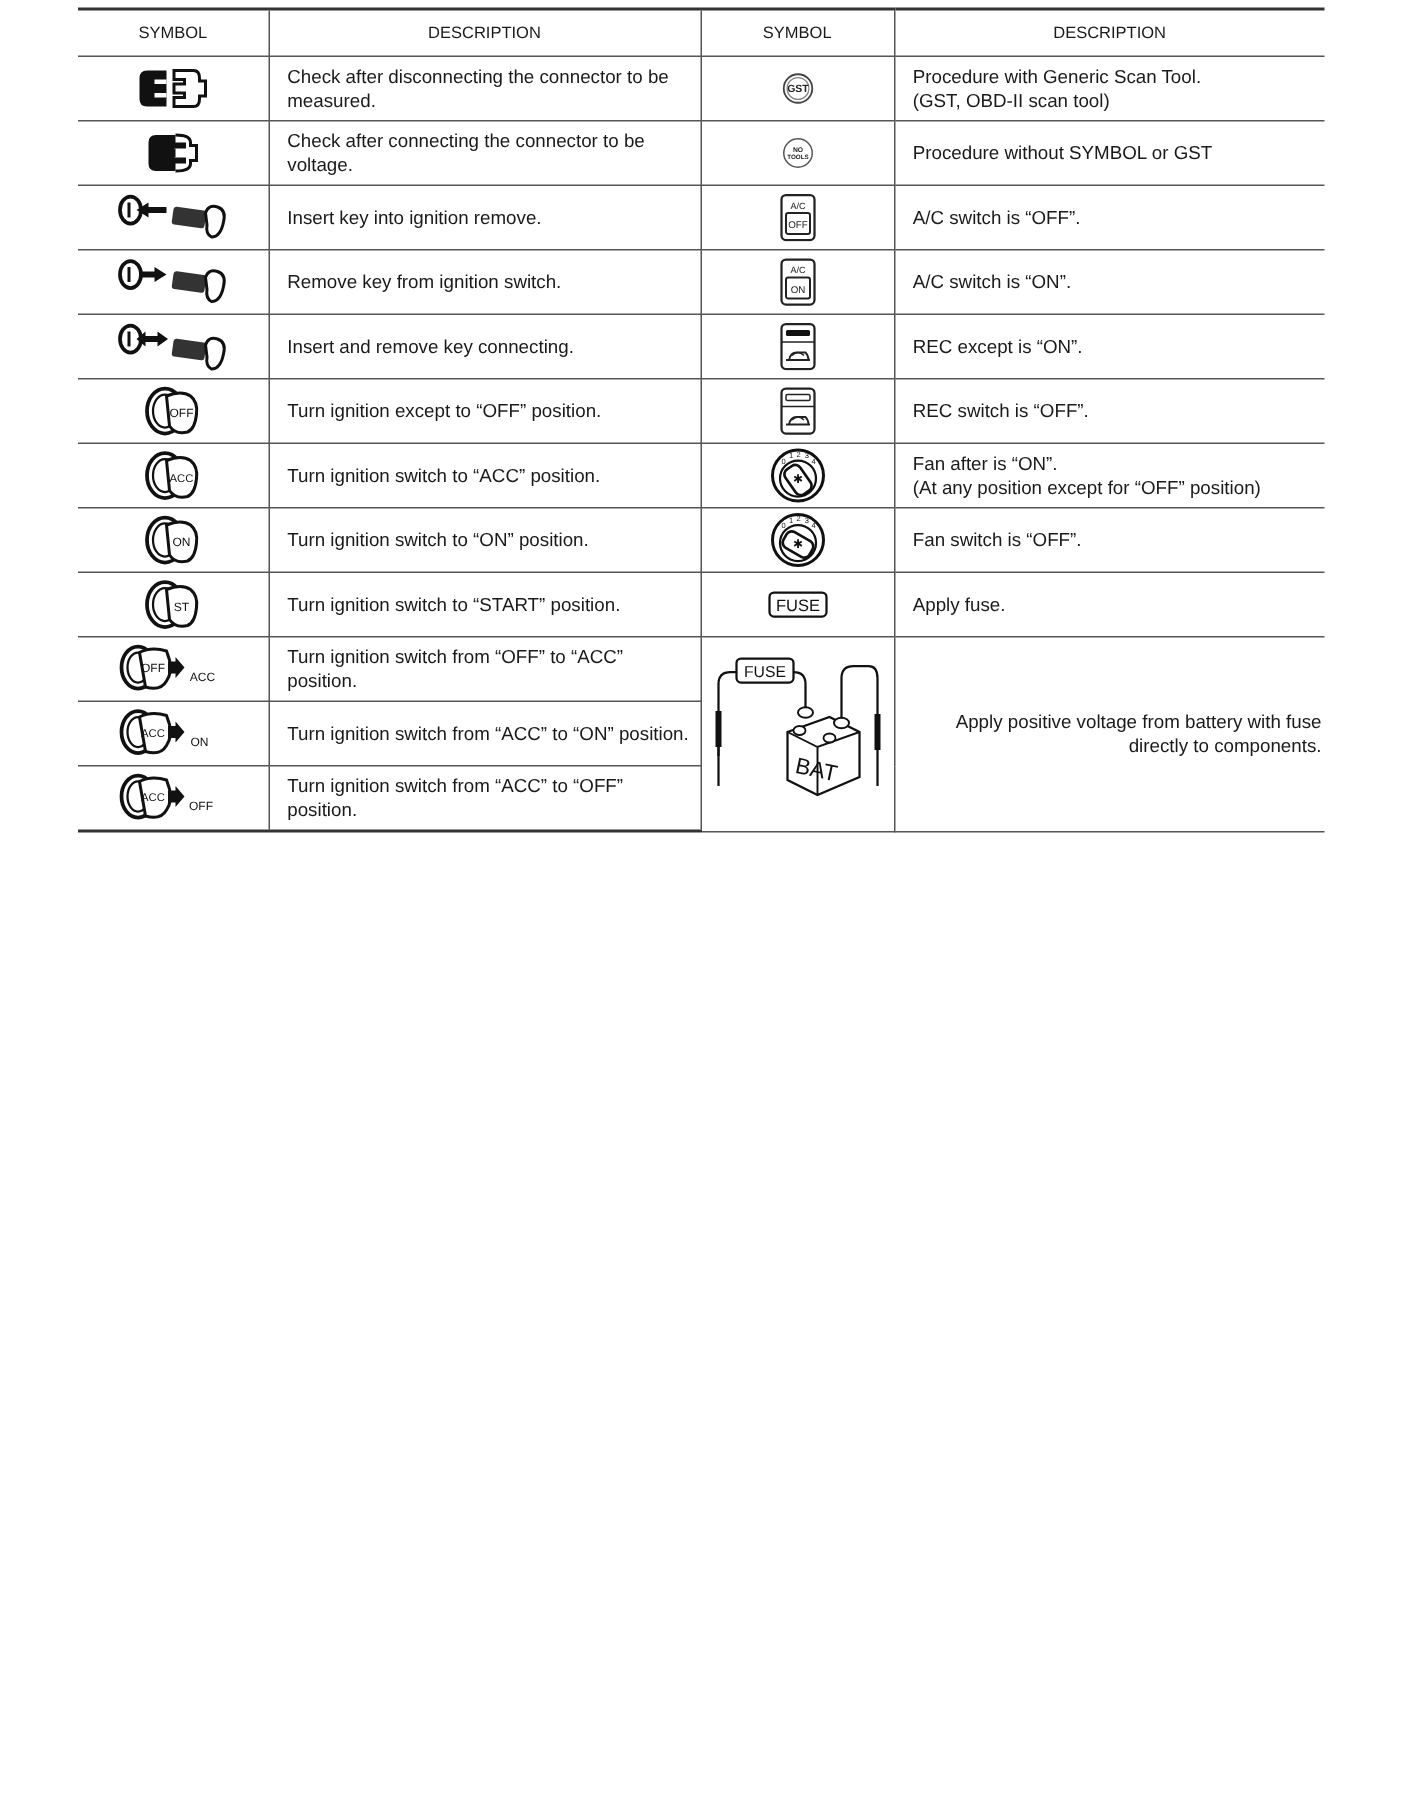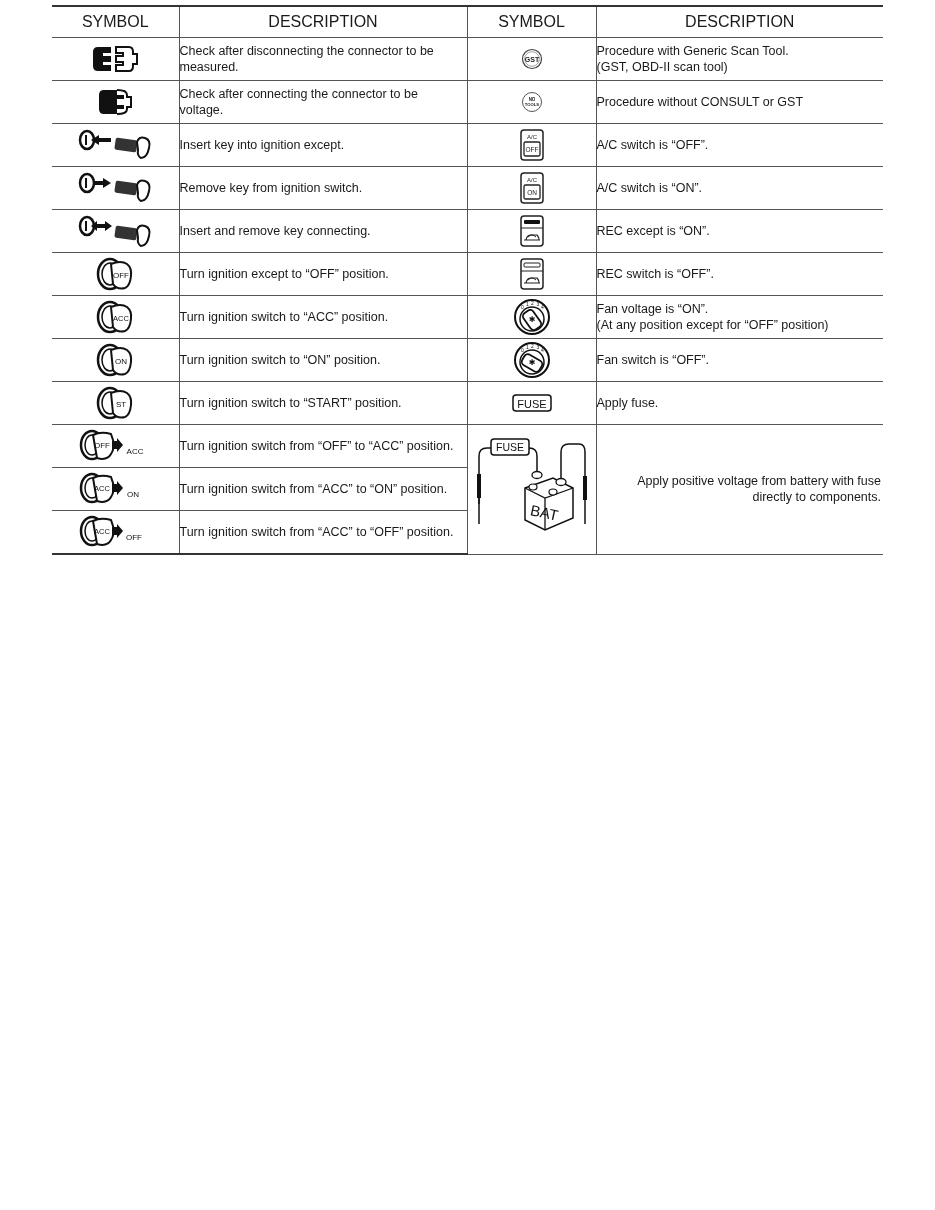--- a/index.html
+++ b/index.html
@@ -1,25 +1,25 @@
 <!DOCTYPE html>
 <html><head>
 <meta charset="utf-8">
 <style>
   html, body { margin: 0; padding: 0; background: #ffffff; }
   body { width: 935px; height: 1210px; position: relative; font-family: "Liberation Sans", sans-serif; color: #1a1a1a; }
   .tbl { position: absolute; left: 52px; top: 5px; width: 831px; border-collapse: collapse; table-layout: fixed; }
   .tbl td, .tbl th { border: 1px solid #555; padding: 0; vertical-align: middle; }
-  .tbl th { font-weight: normal; font-size: 16px; height: 30px; text-align: center; }
+  .tbl th { font-weight: normal; font-size: 11px; height: 30px; text-align: center; }
   .tbl tr:first-child th { border-top: 2px solid #333; }
   .tbl tr:last-child td { border-bottom: 2px solid #333; }
   .tbl td:first-child, .tbl th:first-child { border-left: none; }
   .tbl td:last-child, .tbl th:last-child { border-right: none; }
   .tbl td { height: 42px; font-size: 12.5px; line-height: 16px; }
-  .tbl .desc { padding-left: 0; padding-right: 2px; }
+  .tbl .desc { padding-left: 12px; padding-right: 2px; }
   .tbl .sym { text-align: center; margin-top: 25px; }
   .sym svg { display: block; margin: 0 auto; }
 </style>
 </head>
 <body>
 
 <table class="tbl">
   <colgroup>
     <col style="width:127px">
       <col style="width:288px">
@@ -69,35 +69,35 @@
     </td>
     <td class="desc">Check after connecting the connector to be voltage.</td>
     <td class="sym">
       <svg width="22" height="22" viewBox="0 0 22 22">
         <circle cx="11" cy="11" r="9.5" fill="#fff" stroke="#555" stroke-width="1"></circle>
         <text x="11" y="10" font-size="4.5" font-weight="bold" text-anchor="middle" font-family="Liberation Sans, sans-serif" fill="#222">NO</text>
         <text x="11" y="15" font-size="4.2" font-weight="bold" text-anchor="middle" font-family="Liberation Sans, sans-serif" fill="#222">TOOLS</text>
       </svg>
     </td>
     <td class="desc">
-      <div>Procedure without CONSULT or GST</div>
+      <div>Procedure without SYMBOL or GST</div>
     </td>
   </tr>
 
   <tr>
     <td class="sym">
       <svg width="76" height="34" viewBox="0 0 76 34">
         <ellipse cx="10" cy="12" rx="7" ry="9" fill="#fff" stroke="#111" stroke-width="2.5"></ellipse>
         <path d="M9 7 L9 17" stroke="#111" stroke-width="2"></path>
         <path d="M14 12 L22 7 L22 10 L34 10 L34 14 L22 14 L22 17 Z" fill="#111"></path>
         <rect x="38" y="11" width="22" height="12" rx="2" fill="#333" transform="rotate(8 49 17)"></rect>
         <path d="M60 14 Q62 8 68 10 Q74 12 72 20 Q70 30 64 30 Q60 28 61 22 Z" fill="#fff" stroke="#111" stroke-width="2"></path>
       </svg>
     </td>
-    <td class="desc">Insert key into ignition except.</td>
+    <td class="desc">Insert key into ignition remove.</td>
     <td class="sym">
       <svg width="26" height="32" viewBox="0 0 26 32">
         <rect x="2" y="1" width="22" height="30" rx="3" fill="#fff" stroke="#222" stroke-width="1.5"></rect>
         <text x="13" y="10" font-size="6" text-anchor="middle" font-family="Liberation Sans, sans-serif" fill="#222">A/C</text>
         <rect x="5" y="13" width="16" height="14" rx="1.5" fill="#fff" stroke="#222" stroke-width="1.3"></rect>
         <text x="13" y="23" font-size="6.5" text-anchor="middle" font-family="Liberation Sans, sans-serif" fill="#222">OFF</text>
       </svg>
     </td>
     <td class="desc">
       <div>A/C switch is “OFF”.</div>
@@ -194,21 +194,21 @@
         <text x="8" y="11" font-size="5" font-family="Liberation Sans, sans-serif" fill="#111">0</text>
         <text x="13" y="7.5" font-size="5" font-family="Liberation Sans, sans-serif" fill="#111">1</text>
         <text x="18" y="6.5" font-size="5" font-family="Liberation Sans, sans-serif" fill="#111">2</text>
         <text x="23.5" y="7.5" font-size="5" font-family="Liberation Sans, sans-serif" fill="#111">3</text>
         <text x="28" y="11" font-size="5" font-family="Liberation Sans, sans-serif" fill="#111">4</text>
         <rect x="13" y="12" width="12" height="20" rx="4" fill="#fff" stroke="#111" stroke-width="1.8" transform="rotate(-35 19 22)"></rect>
         <text x="19" y="24" font-size="8" text-anchor="middle" fill="#111">✱</text>
       </svg>
     </td>
     <td class="desc">
-      <div>Fan voltage is “ON”.</div>
+      <div>Fan after is “ON”.</div>
       <div>(At any position except for “OFF” position)</div>
     </td>
   </tr>
 
   <tr>
     <td class="sym">
       <svg width="40" height="36" viewBox="0 0 40 36">
         <ellipse cx="15" cy="18" rx="12" ry="15" fill="#fff" stroke="#111" stroke-width="2.5"></ellipse>
         <ellipse cx="15" cy="18" rx="8" ry="11" fill="none" stroke="#111" stroke-width="1.5"></ellipse>
         <path d="M16 8 Q26 4 32 8 Q37 12 36 20 Q35 30 30 32 Q22 34 18 28 Z" fill="#fff" stroke="#111" stroke-width="2"></path>

